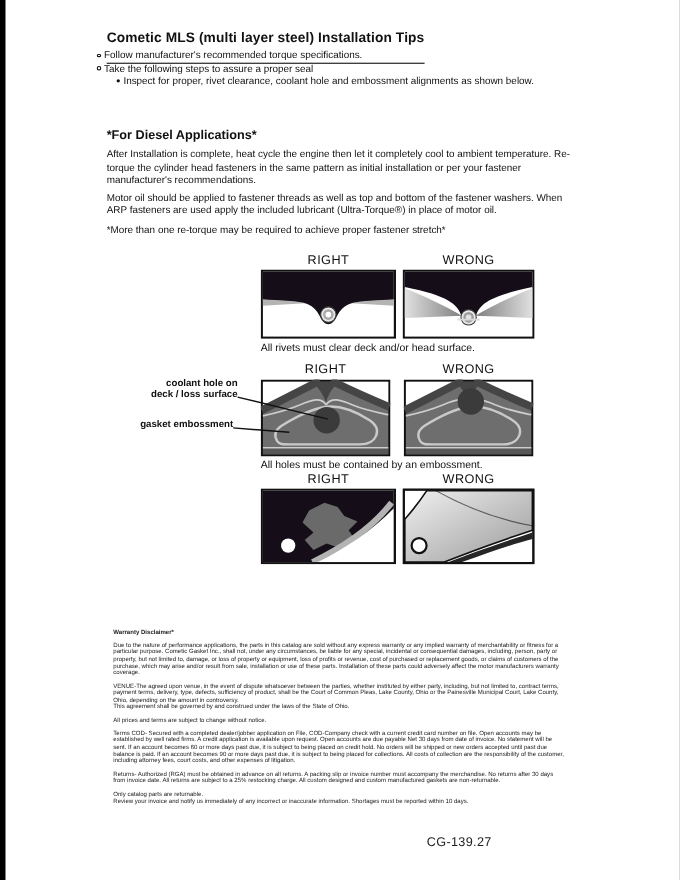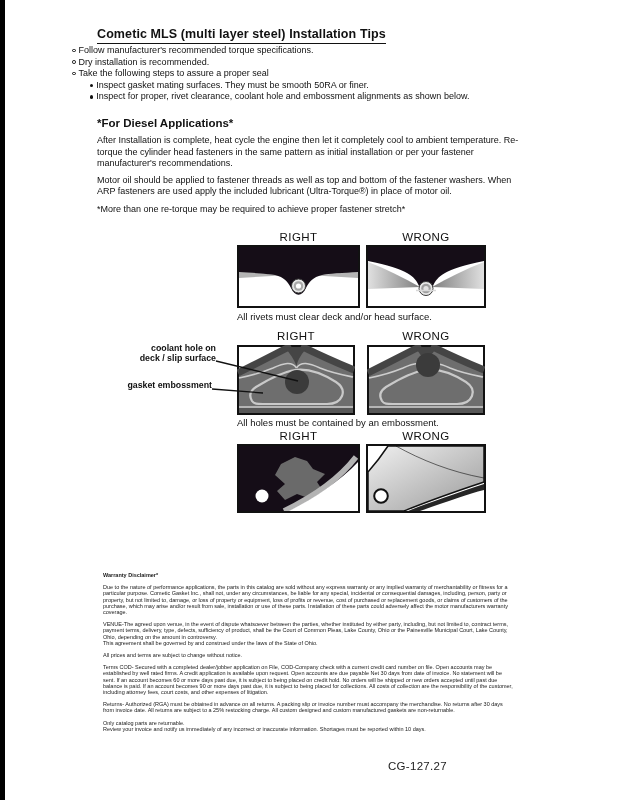--- a/index.html
+++ b/index.html
@@ -1,22 +1,22 @@
 <!DOCTYPE html>
 <html><head>
 <meta charset="utf-8">
 <style>
   * { margin:0; padding:0; box-sizing:border-box; }
   body { background:#888; font-family:"Liberation Sans", sans-serif; }
   .page { position:relative; width:618px; height:800px; background:#fff; margin:0 auto; overflow:hidden; color:#111; }
   .edge-bar { position:absolute; left:0; top:0; width:5px; height:800px; background:#000; }
 
-  .title { position:absolute; left:97px; top:27px; font-size:12.5px; font-weight:bold; border-bottom:1.6px solid #111; padding-bottom:2px; letter-spacing:0.1px; }
-
-  .tips { position:absolute; left:72px; top:45px; font-size:9px; line-height:11.6px; }
+  .title { position:absolute; left:97px; top:27px; font-size:12.5px; font-weight:bold; border-bottom:1.6px solid #111; padding-bottom:16px; letter-spacing:0.1px; }
+
+  .tips { position:absolute; left:88px; top:45px; font-size:9px; line-height:11.6px; }
   .tip-row { display:flex; align-items:flex-start; }
   .b-open { width:3.6px; height:3.6px; border:1px solid #111; border-radius:50%; margin:3.6px 3px 0 0; flex:none; }
   .sub { margin-left:18px; }
   .b-fill { width:3.2px; height:3.2px; background:#111; border-radius:50%; margin:4px 3px 0 0; flex:none; }
 
   .diesel { position:absolute; left:97px; top:118px; width:428px; font-size:9px; line-height:11.3px; }
   .diesel h2 { font-size:11.5px; font-weight:bold; margin-bottom:6px; }
   .diesel p { margin-bottom:6px; }
 
   .fig-label { position:absolute; font-size:11.5px; font-weight:normal; text-align:center; letter-spacing:0.4px; }
@@ -42,29 +42,21 @@
 
   <div class="title">Cometic MLS (multi layer steel) Installation Tips</div>
 
   <div class="tips">
     <div class="tip-row">
         <span class="b-open"></span>
         <span>Follow manufacturer's recommended torque specifications.</span>
       </div>
     <div class="tip-row">
         <span class="b-open"></span>
-        <span>Dry installation is recommended.</span>
-      </div>
-    <div class="tip-row">
-        <span class="b-open"></span>
         <span>Take the following steps to assure a proper seal</span>
-      </div>
-    <div class="tip-row sub">
-        <span class="b-fill"></span>
-        <span>Inspect gasket mating surfaces.  They must be smooth 50RA or finer.</span>
       </div>
     <div class="tip-row sub">
         <span class="b-fill"></span>
         <span>Inspect for proper, rivet clearance, coolant hole and embossment alignments as shown below.</span>
       </div>
   </div>
 
   <div class="diesel">
     <h2>*For Diesel Applications*</h2>
     <p>After Installation is complete, heat cycle the engine then let it completely cool to ambient temperature. Re-torque the cylinder head fasteners in the same pattern as initial installation or per your fastener manufacturer's recommendations.</p>
@@ -110,21 +102,21 @@
     </svg>
   </div>
 
   <div class="caption" style="left:237px; top:311px;">All rivets must clear deck and/or head surface.</div>
 
   <div class="fig-label" style="left:237px; top:330px; width:118px;">RIGHT</div>
   <div class="fig-label" style="left:367px; top:330px; width:118px;">WRONG</div>
 
   <div class="ann" style="left:95px; top:344px; width:121px;">
     <div>coolant hole on</div>
-    <div>deck / slip surface</div>
+    <div>deck / loss surface</div>
   </div>
   <div class="ann" style="left:95px; top:381px; width:117px;">gasket embossment</div>
 
   <div class="panel" style="left:237px; top:345px;">
     <svg width="118" height="70" viewBox="0 0 118 70">
       <rect x="1" y="1" width="116" height="68" fill="#6e6e6e" stroke="#111" stroke-width="2"></rect>
       <path d="M2,2 L52,2 C36,9 18,19 2,27 Z" fill="#fff"></path>
       <path d="M66,2 L116,2 L116,25 C96,18 80,10 66,2 Z" fill="#fff"></path>
       <path d="M54,1 C38,9 19,19 1,28" stroke="#454545" stroke-width="7" fill="none"></path>
       <path d="M64,1 C80,9 98,17 117,25" stroke="#454545" stroke-width="7" fill="none"></path>
@@ -199,14 +191,14 @@
     <p>Due to the nature of performance applications, the parts in this catalog are sold without any express warranty or any implied warranty of merchantability or fitness for a particular purpose.  Cometic Gasket Inc., shall not, under any circumstances, be liable for any special, incidental or consequential damages, including, person, party or property, but not limited to, damage, or loss of property or equipment, loss of profits or revenue, cost of purchased or replacement goods, or claims of customers of the purchase, which may arise and/or result from sale, installation or use of these parts.  Installation of these parts could adversely affect the motor manufacturers warranty coverage.</p>
     <p class="tight">VENUE-The agreed upon venue, in the event of dispute whatsoever between the parties, whether instituted by either party, including, but not limited to, contract terms, payment terms, delivery, type, defects, sufficiency of product, shall be the Court of Common Pleas, Lake County, Ohio or the Painesville Municipal Court, Lake County, Ohio, depending on the amount in controversy.</p>
     <p>This agreement shall be governed by and construed under the laws of the State of Ohio.</p>
     <p>All prices and terms are subject to change without notice.</p>
     <p>Terms COD- Secured with a completed dealer/jobber application on File, COD-Company check with a current credit card number on file.  Open accounts may be established by well rated firms.  A credit application is available upon request.  Open accounts are due payable Net 30 days from date of invoice.  No statement will be sent.  If an account becomes 60 or more days past due, it is subject to being placed on credit hold.  No orders will be shipped or new orders accepted until past due balance is paid.  If an account becomes 90 or more days past due, it is subject to being placed for collections.  All costs of collection are the responsibility of the customer, including attorney fees, court costs, and other expenses of litigation.</p>
     <p>Returns- Authorized (RGA) must be obtained in advance on all returns.  A packing slip or invoice number must accompany the merchandise.  No returns after 30 days from invoice date.  All returns are subject to a 25% restocking charge.  All custom designed and custom manufactured gaskets are non-returnable.</p>
     <p class="tight">Only catalog parts are returnable.</p>
     <p>Review your invoice and notify us immediately of any incorrect or inaccurate information.  Shortages must be reported within 10 days.</p>
   </div>
 
-  <div class="doc-code">CG-127.27</div>
+  <div class="doc-code">CG-139.27</div>
 </div>
 
 </body></html>

